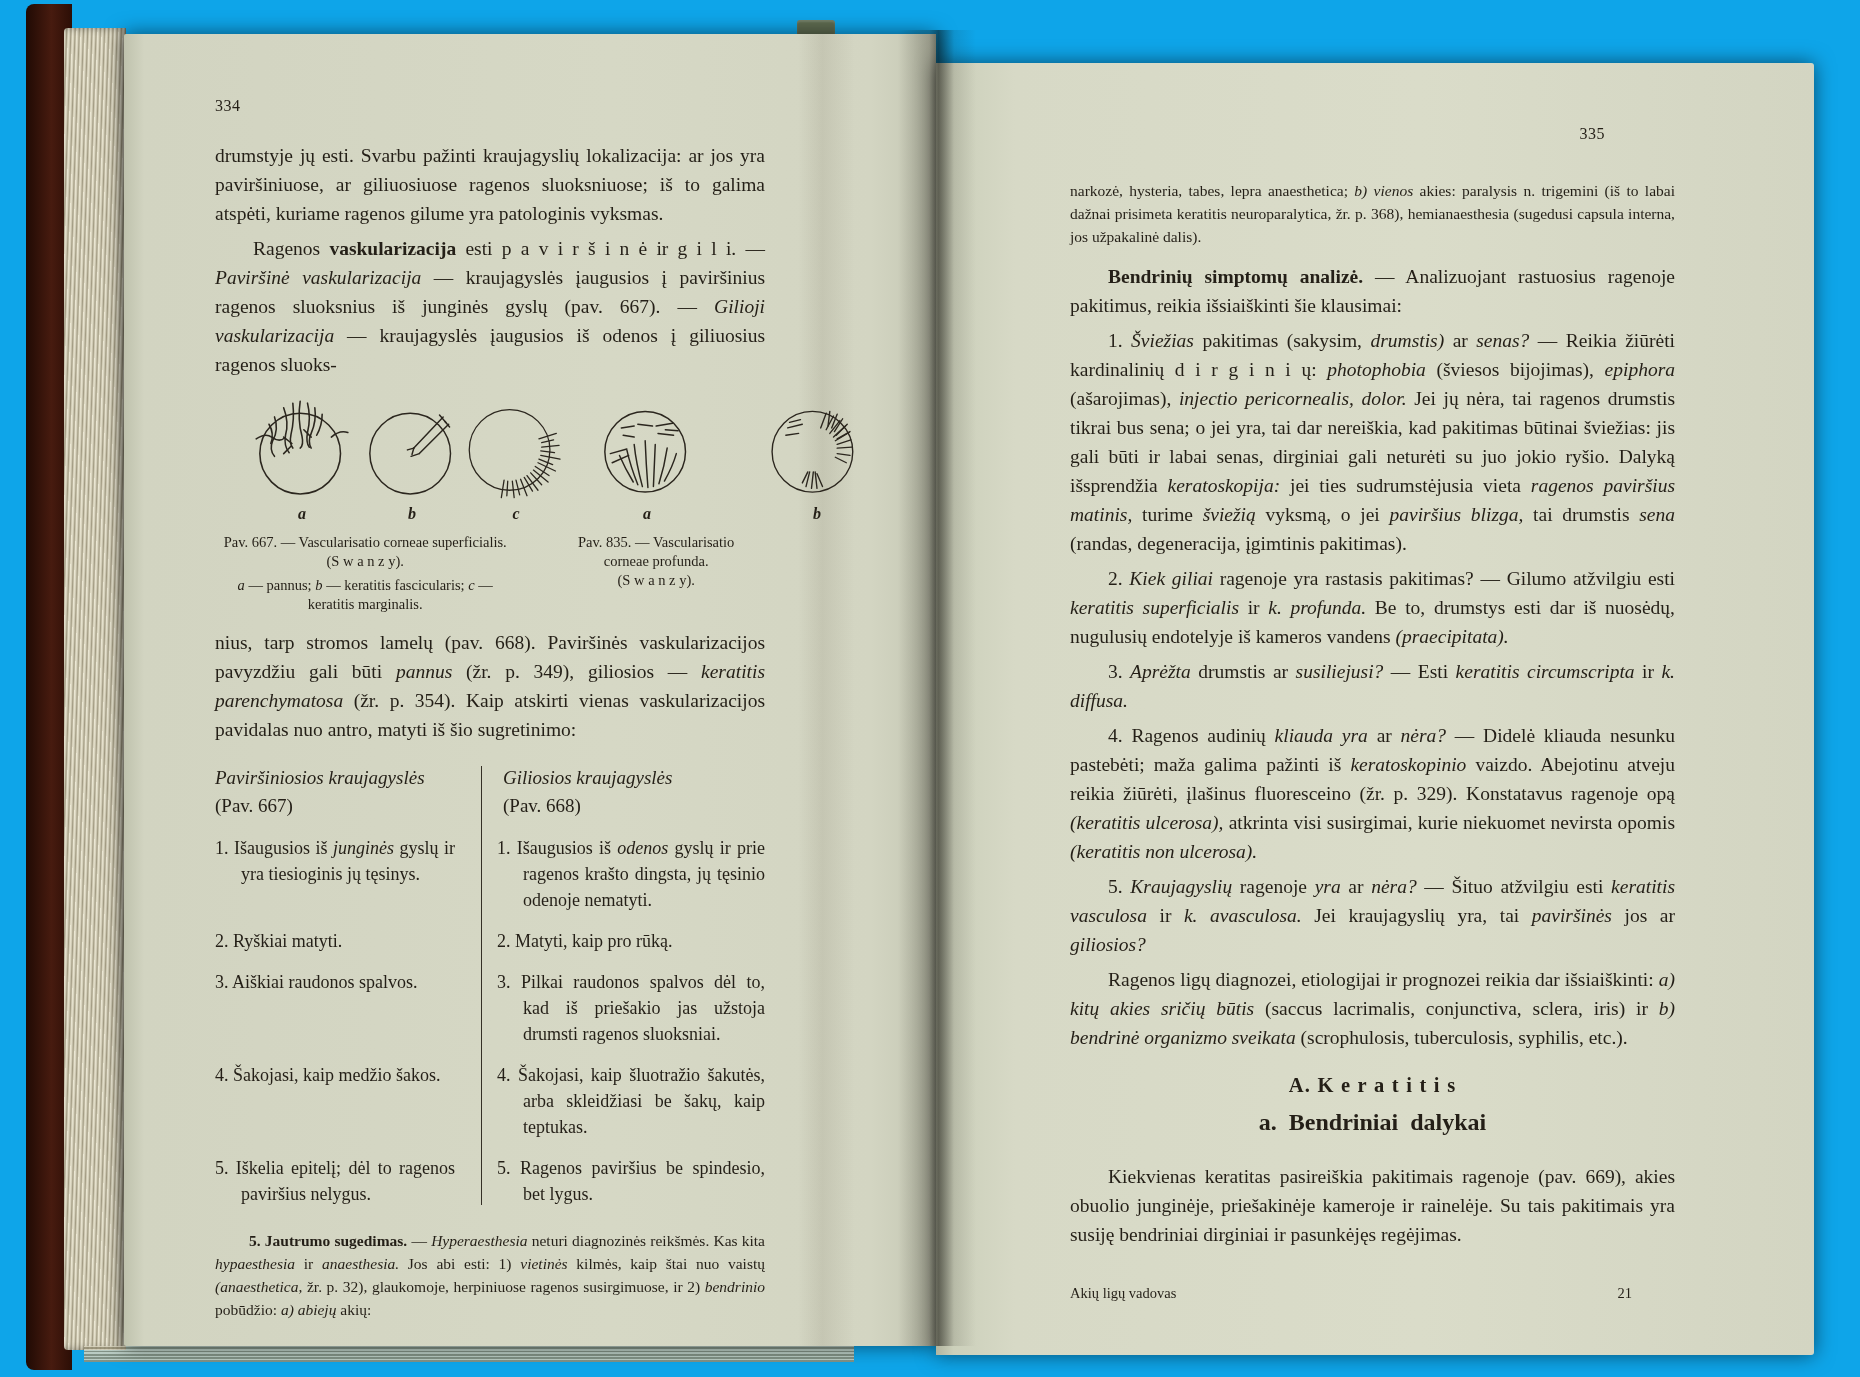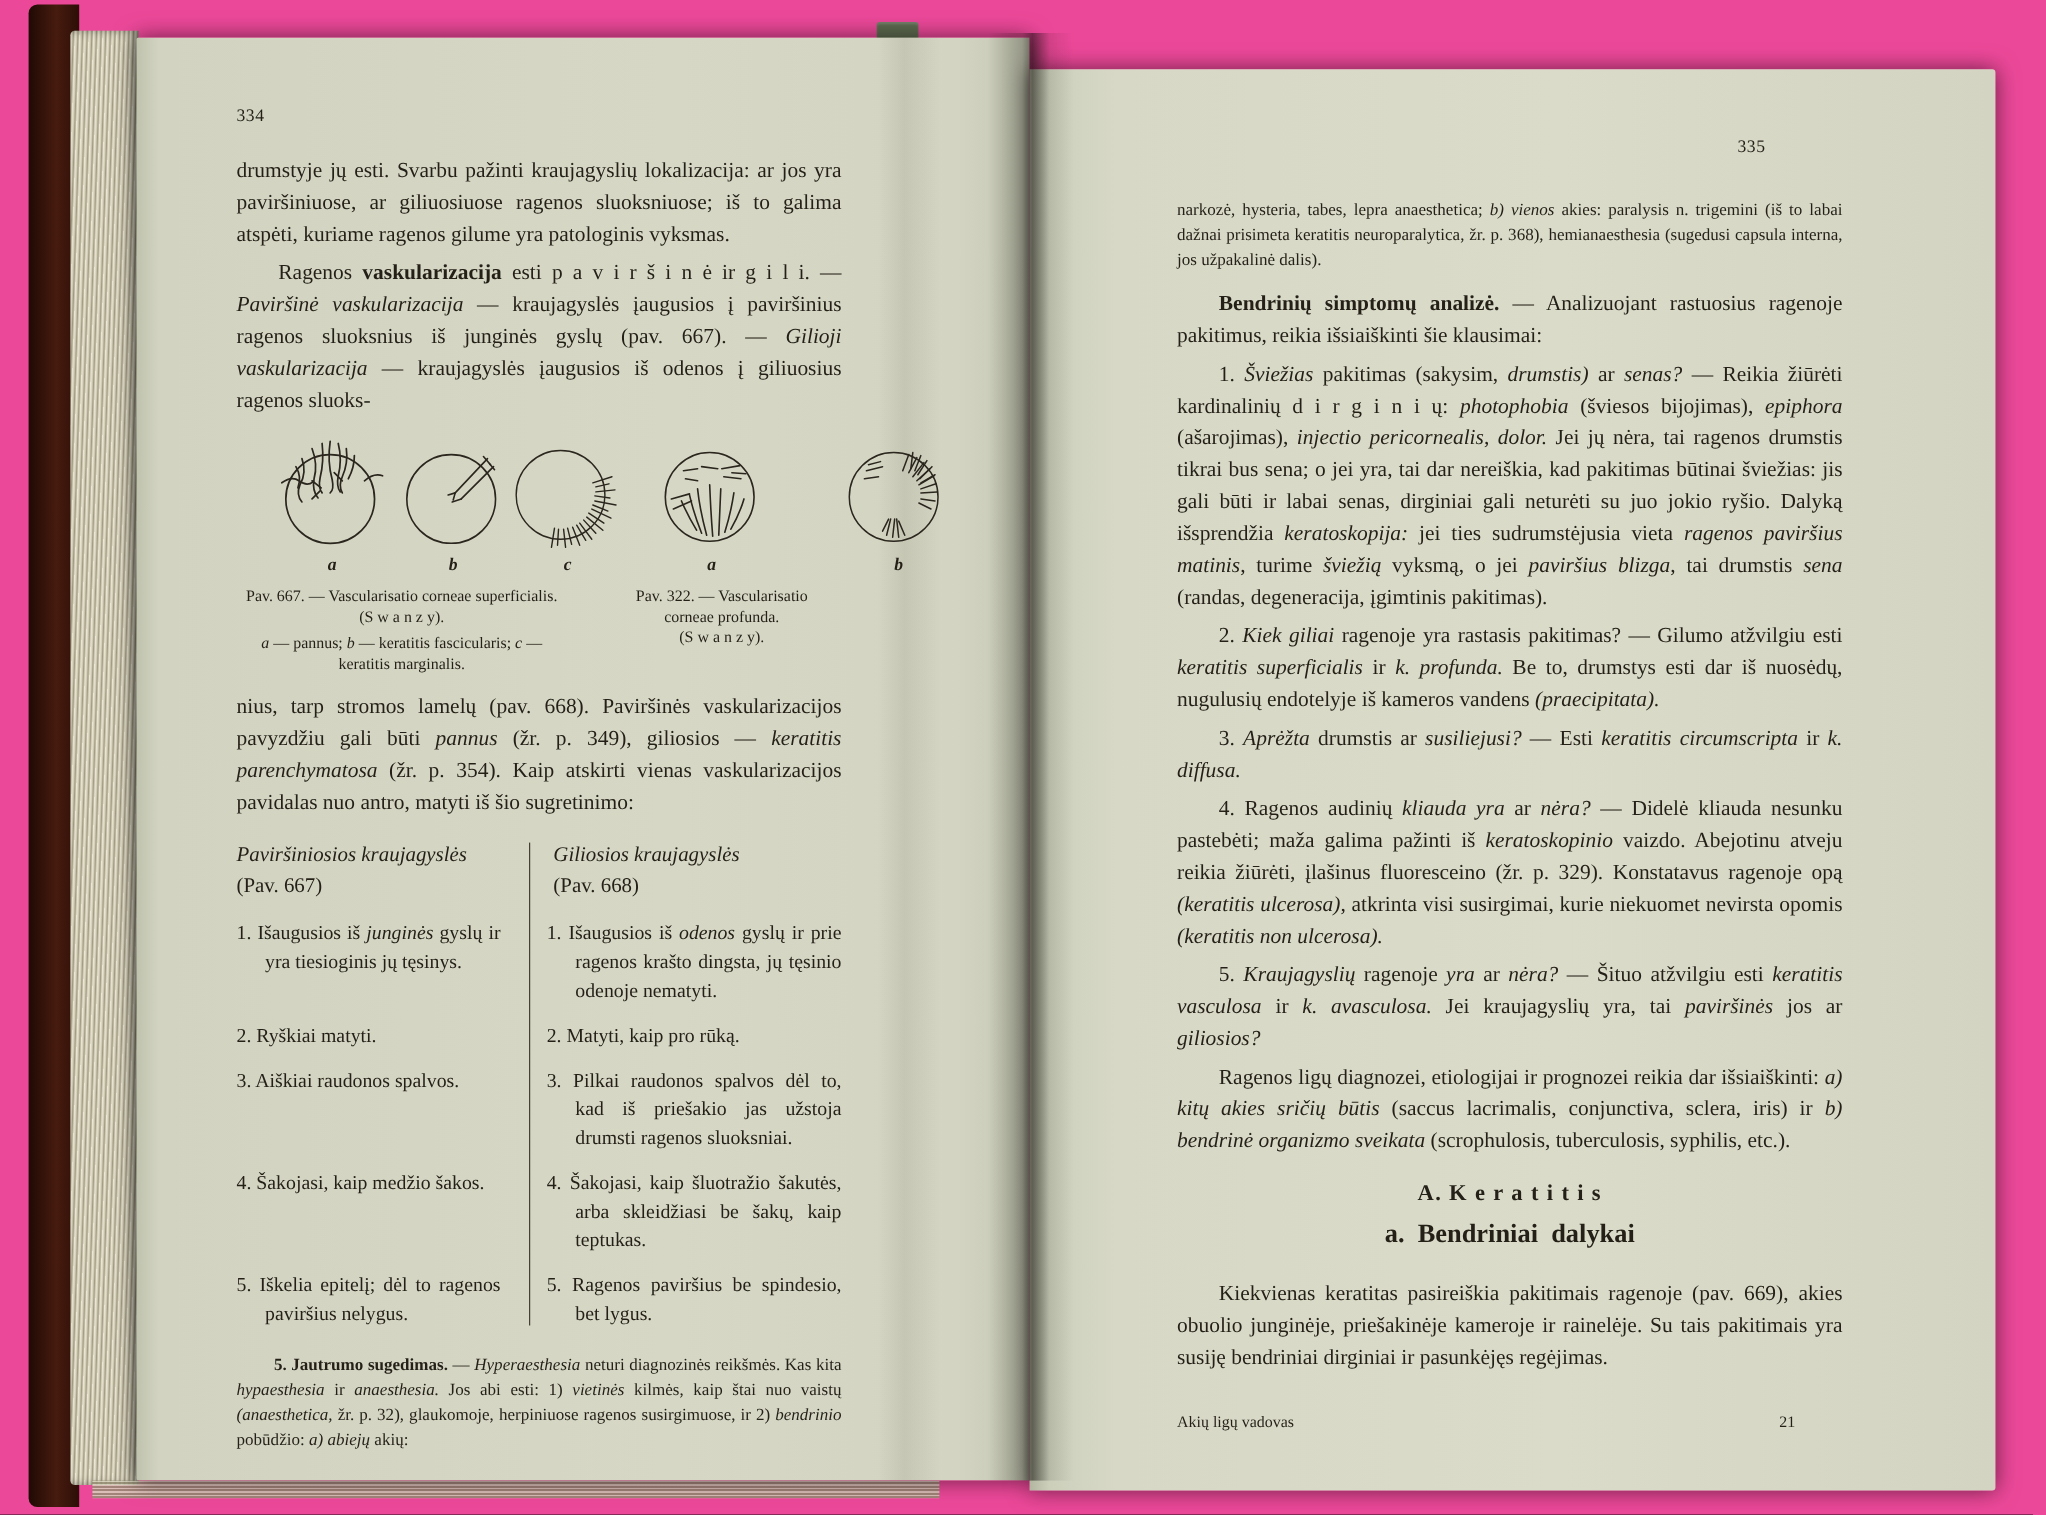--- a/index.html
+++ b/index.html
@@ -1,18 +1,18 @@
 <!DOCTYPE html>
 <html><head>
 <meta charset="utf-8">
 <style>
   *{margin:0;padding:0;box-sizing:border-box}
   html,body{background:#070706}
   body{font-family:"Liberation Serif",serif;color:#241f17}
-  .stage{position:relative;width:1860px;height:1377px;background:#ec4899;overflow:hidden}
+  .stage{position:relative;width:1860px;height:1377px;background:#0ea5e9;overflow:hidden}
 
   
   .cover{position:absolute;left:26px;top:4px;width:46px;height:1366px;
     background:linear-gradient(90deg,#200a04,#471b0f 55%,#2c0e06);border-radius:8px 0 0 8px}
   .stack{position:absolute;left:64px;top:28px;width:62px;height:1322px;
     background:repeating-linear-gradient(92deg,#ece8d5 0px,#d6d1bb 1.5px,#a39c84 2.8px,#ddd8c2 4.2px);
     box-shadow:inset -5px 0 9px rgba(0,0,0,.38);border-radius:4px 0 0 4px}
   .stack-bottom{position:absolute;left:84px;top:1346px;width:770px;height:16px;
     background:repeating-linear-gradient(180deg,#d8d3bd 0 1.5px,#968f75 1.5px 3.2px);opacity:.85}
   .tab{position:absolute;left:797px;top:20px;width:38px;height:42px;background:#5e6b50;
@@ -205,21 +205,21 @@
           <span class="lbl" style="left:602px">b</span>
         </div>
 
         <div class="caps">
           <div class="cap cap1">
             <span class="capline">Pav. 667. — Vascularisatio corneae superficialis.</span>
             <span class="capline">(S w a n z y).</span>
             <div class="legend"><span class="seg-i">a</span><span> — pannus; </span><span class="seg-i">b</span><span> — keratitis fascicularis; </span><span class="seg-i">c</span><span> — keratitis marginalis.</span></div>
           </div>
           <div class="cap cap2">
-            <span class="capline">Pav. 322. — Vascularisatio</span>
+            <span class="capline">Pav. 835. — Vascularisatio</span>
             <span class="capline">corneae profunda.</span>
             <span class="capline">(S w a n z y).</span>
           </div>
         </div>
 
         <p class="body" style="margin-top:14px"><span>nius, tarp stromos lamelų (pav. 668). Paviršinės vaskularizacijos pavyzdžiu gali būti </span><span class="seg-i">pannus</span><span> (žr. p. 349), giliosios — </span><span class="seg-i">keratitis parenchymatosa</span><span> (žr. p. 354). Kaip atskirti vienas vaskularizacijos pavidalas nuo antro, matyti iš šio sugretinimo:</span></p>
 
         <div class="cmp">
           <div class="vline"></div>
           <div class="cmp-head">

